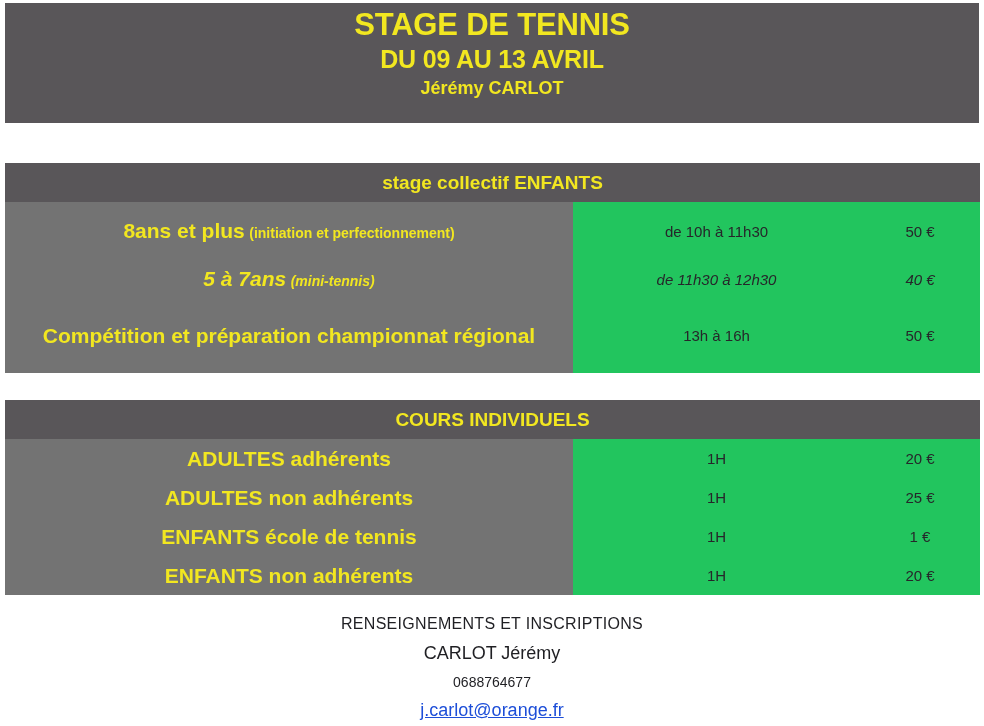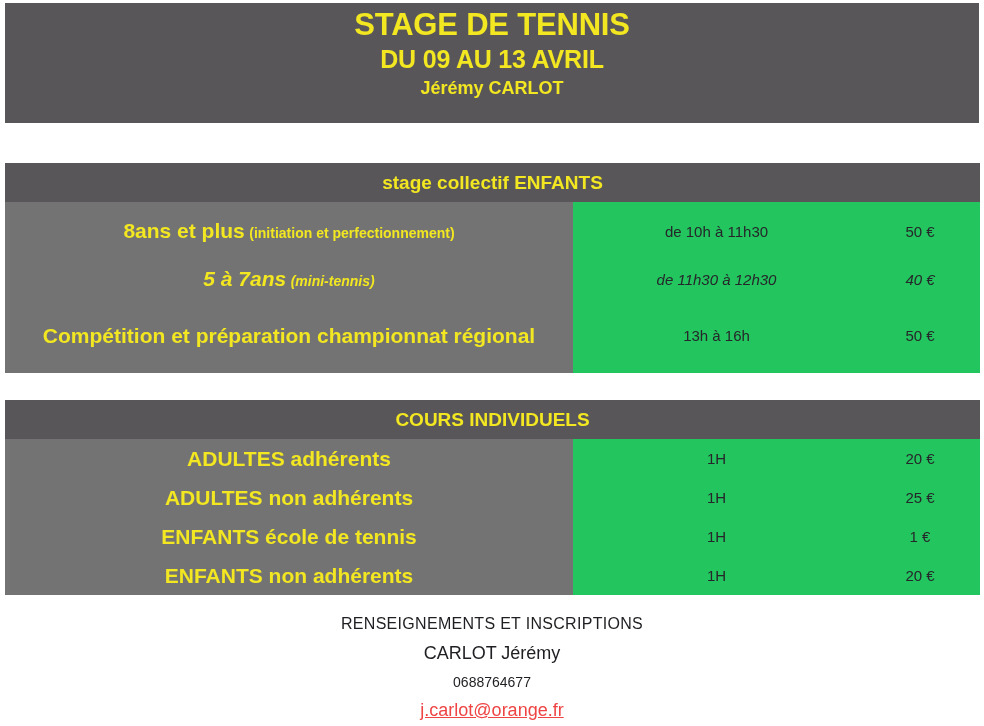--- a/index.html
+++ b/index.html
@@ -146,21 +146,21 @@
     font-size: 18px;
     line-height: 30px;
   }
   .contact-phone {
     font-size: 14px;
     line-height: 28px;
   }
   .contact-email {
     font-size: 18px;
     line-height: 28px;
-    color: #ef4444;
+    color: #1d4ed8;
     text-decoration: underline;
     display: inline-block;
   }
 </style>
 </head>
 <body>
 
 <div class="poster">
 
   <div class="header-banner">

